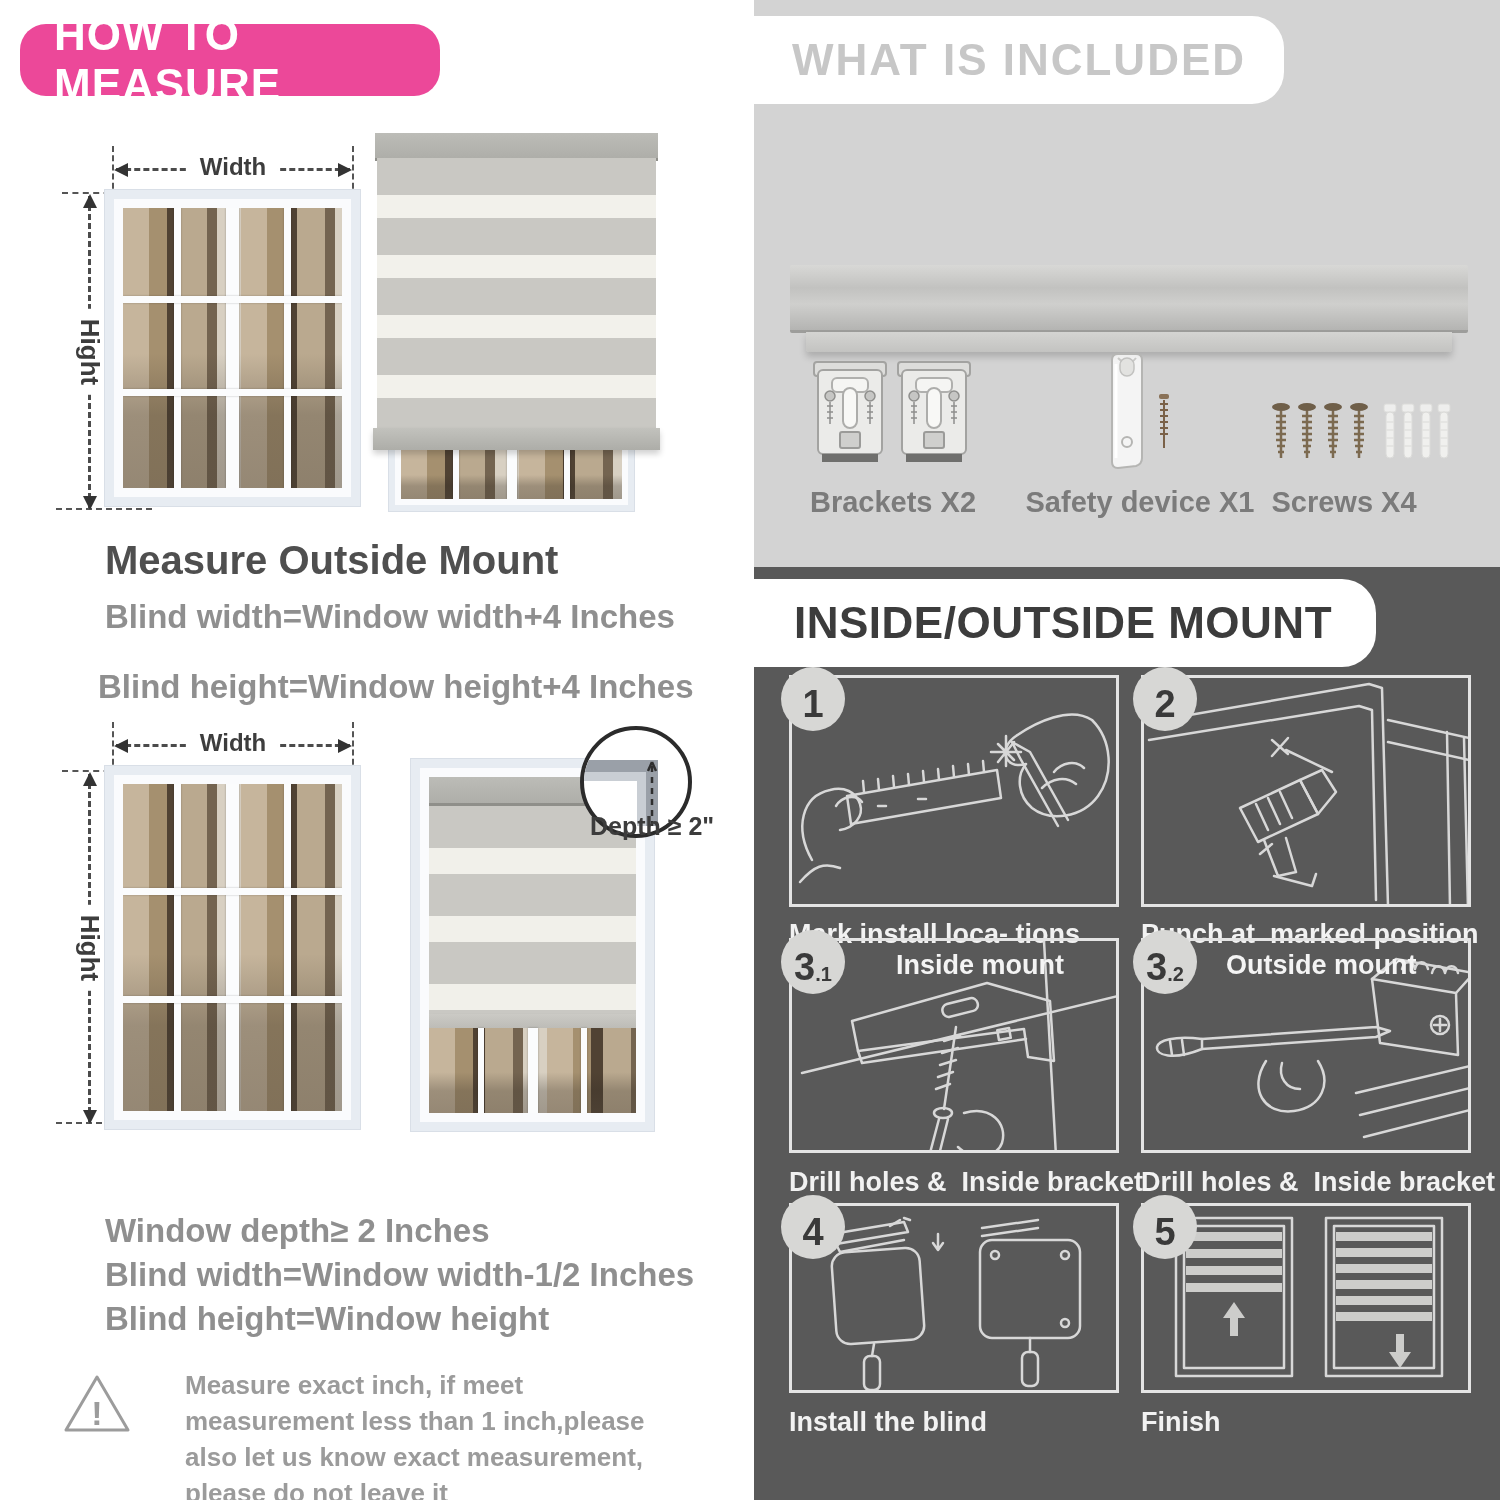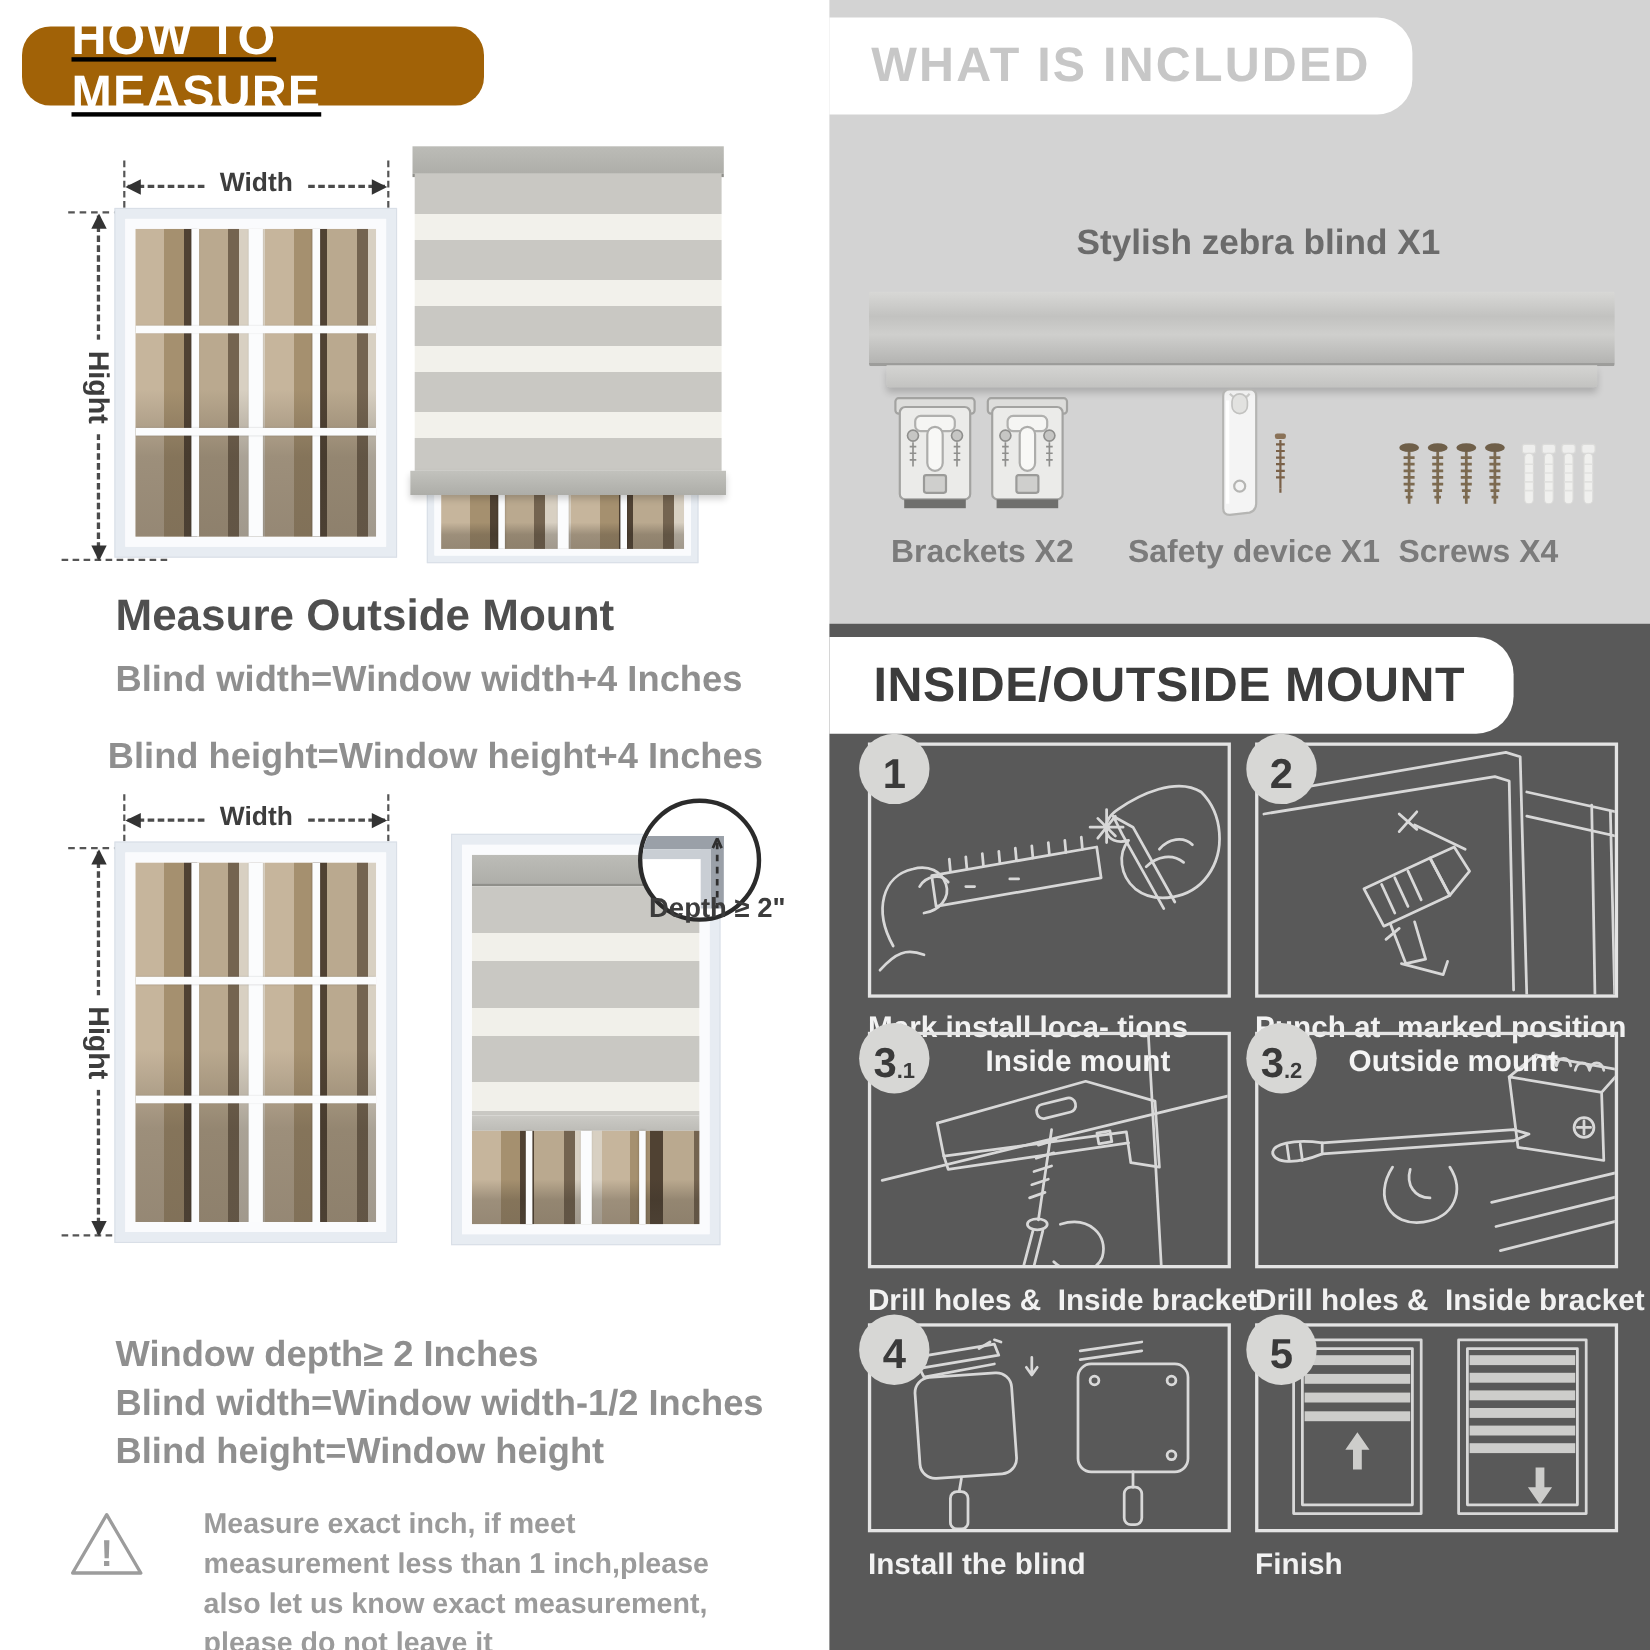--- a/index.html
+++ b/index.html
@@ -2,22 +2,22 @@
 <html><head>
 <meta charset="utf-8">
 <style>
   html,body{margin:0;padding:0;background:#fff;}
   .canvas{position:relative;width:1500px;height:1500px;background:#ffffff;overflow:hidden;
           font-family:"Liberation Sans",sans-serif;-webkit-font-smoothing:antialiased;}
   
   .abs{position:absolute;}
   .b{font-weight:bold;}
   
-  .badge-left{left:20px;top:24px;width:420px;height:72px;background:#a16207;border-radius:26px;
-              display:flex;align-items:center;padding-left:45px;box-sizing:border-box;text-decoration:underline;}
+  .badge-left{left:20px;top:24px;width:420px;height:72px;background:#ec4899;border-radius:26px;
+              display:flex;align-items:center;padding-left:34px;box-sizing:border-box;}
   .badge-left span{color:#ffffff;font-size:44px;font-weight:bold;letter-spacing:1px;}
   .h1{font-size:40px;font-weight:bold;color:#4f4f4f;}
   .sub{font-size:33px;font-weight:bold;color:#8f8f8f;}
   
   .win{position:absolute;background:#e7ecf2;padding:9px;box-sizing:border-box;border:1px solid #d9dfe7;}
   .win-frame{position:relative;width:100%;height:100%;border:9px solid #fafbfd;box-sizing:border-box;background:#fff;overflow:hidden;}
   .photo{position:absolute;inset:0;
     background:
       linear-gradient(180deg,rgba(60,50,40,0) 52%,rgba(50,44,36,.28) 74%,rgba(70,62,52,.38) 100%),
       repeating-linear-gradient(90deg,#c6b59c 0 26px,#a5906f 26px 44px,#504233 44px 56px,#baa98f 56px 84px,#746450 84px 94px,#d8d0c2 94px 118px);}
@@ -192,21 +192,20 @@
       <path d="M35,5 L66,58 L4,58 Z" fill="none" stroke="#9c9c9c" stroke-width="3" stroke-linejoin="round"></path>
     </svg>
     <span class="warn-ex" style="top:22px;">!</span>
   </div>
   <div class="abs warn-text">Measure exact inch, if meet measurement less than 1 inch,please also let us know exact measurement, please do not leave it</div>
 
   <div class="abs panel-light">
     <div class="abs badge-included">
       <span>WHAT IS INCLUDED</span>
     </div>
-    <div class="abs blind-name">Stylish zebra blind X1</div>
     <div class="abs headrail"></div>
     <div class="abs headrail-lip"></div>
 
     <svg class="abs" style="left:58px;top:358px;" width="160" height="112" viewBox="0 0 160 112">
       <g>
         <rect x="2" y="4" width="72" height="14" rx="3" fill="#dddddb" stroke="#a3a3a1" stroke-width="2"></rect>
         <rect x="6" y="12" width="64" height="84" rx="5" fill="#ebebe9" stroke="#a3a3a1" stroke-width="2"></rect>
         <rect x="20" y="20" width="36" height="14" rx="5" fill="#f5f5f3" stroke="#b0b0ae" stroke-width="2"></rect>
         <rect x="31" y="30" width="14" height="40" rx="7" fill="#f8f8f6" stroke="#adadab" stroke-width="2"></rect>
         <circle cx="18" cy="38" r="5" fill="#c6c6c4" stroke="#8f8f8d" stroke-width="1.5"></circle>

